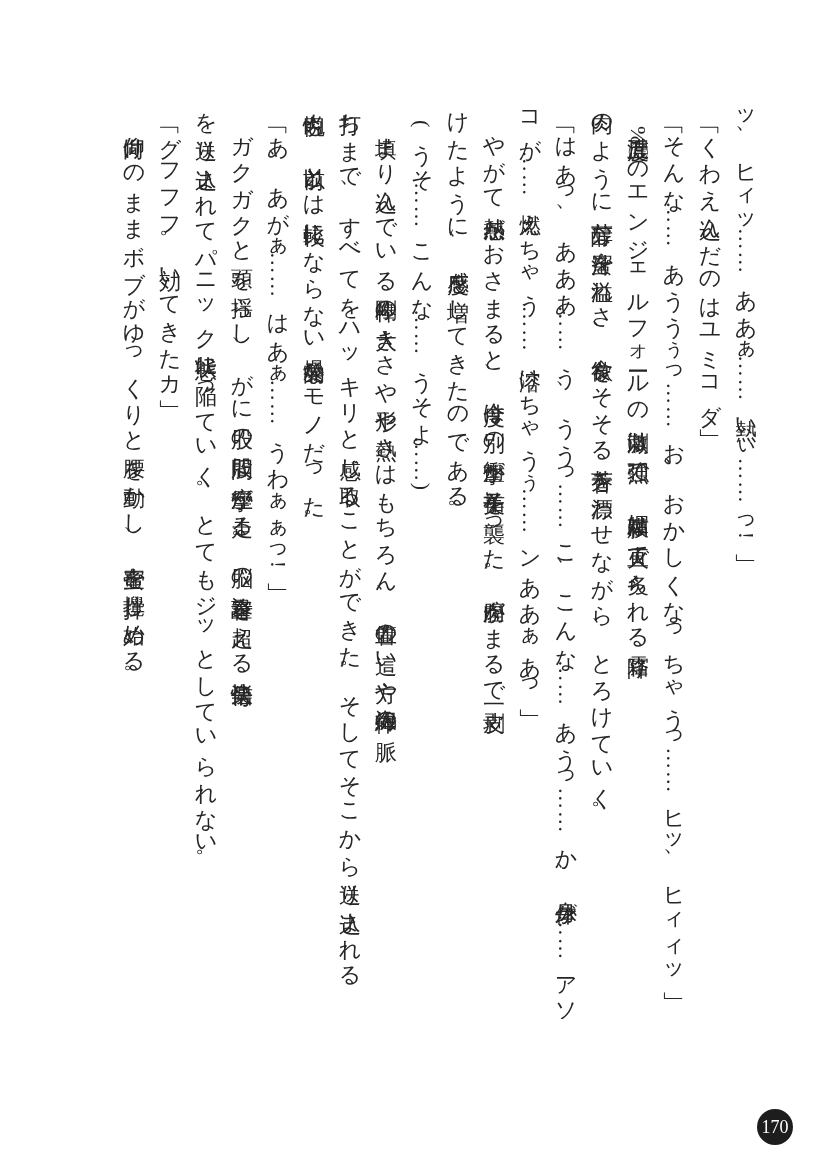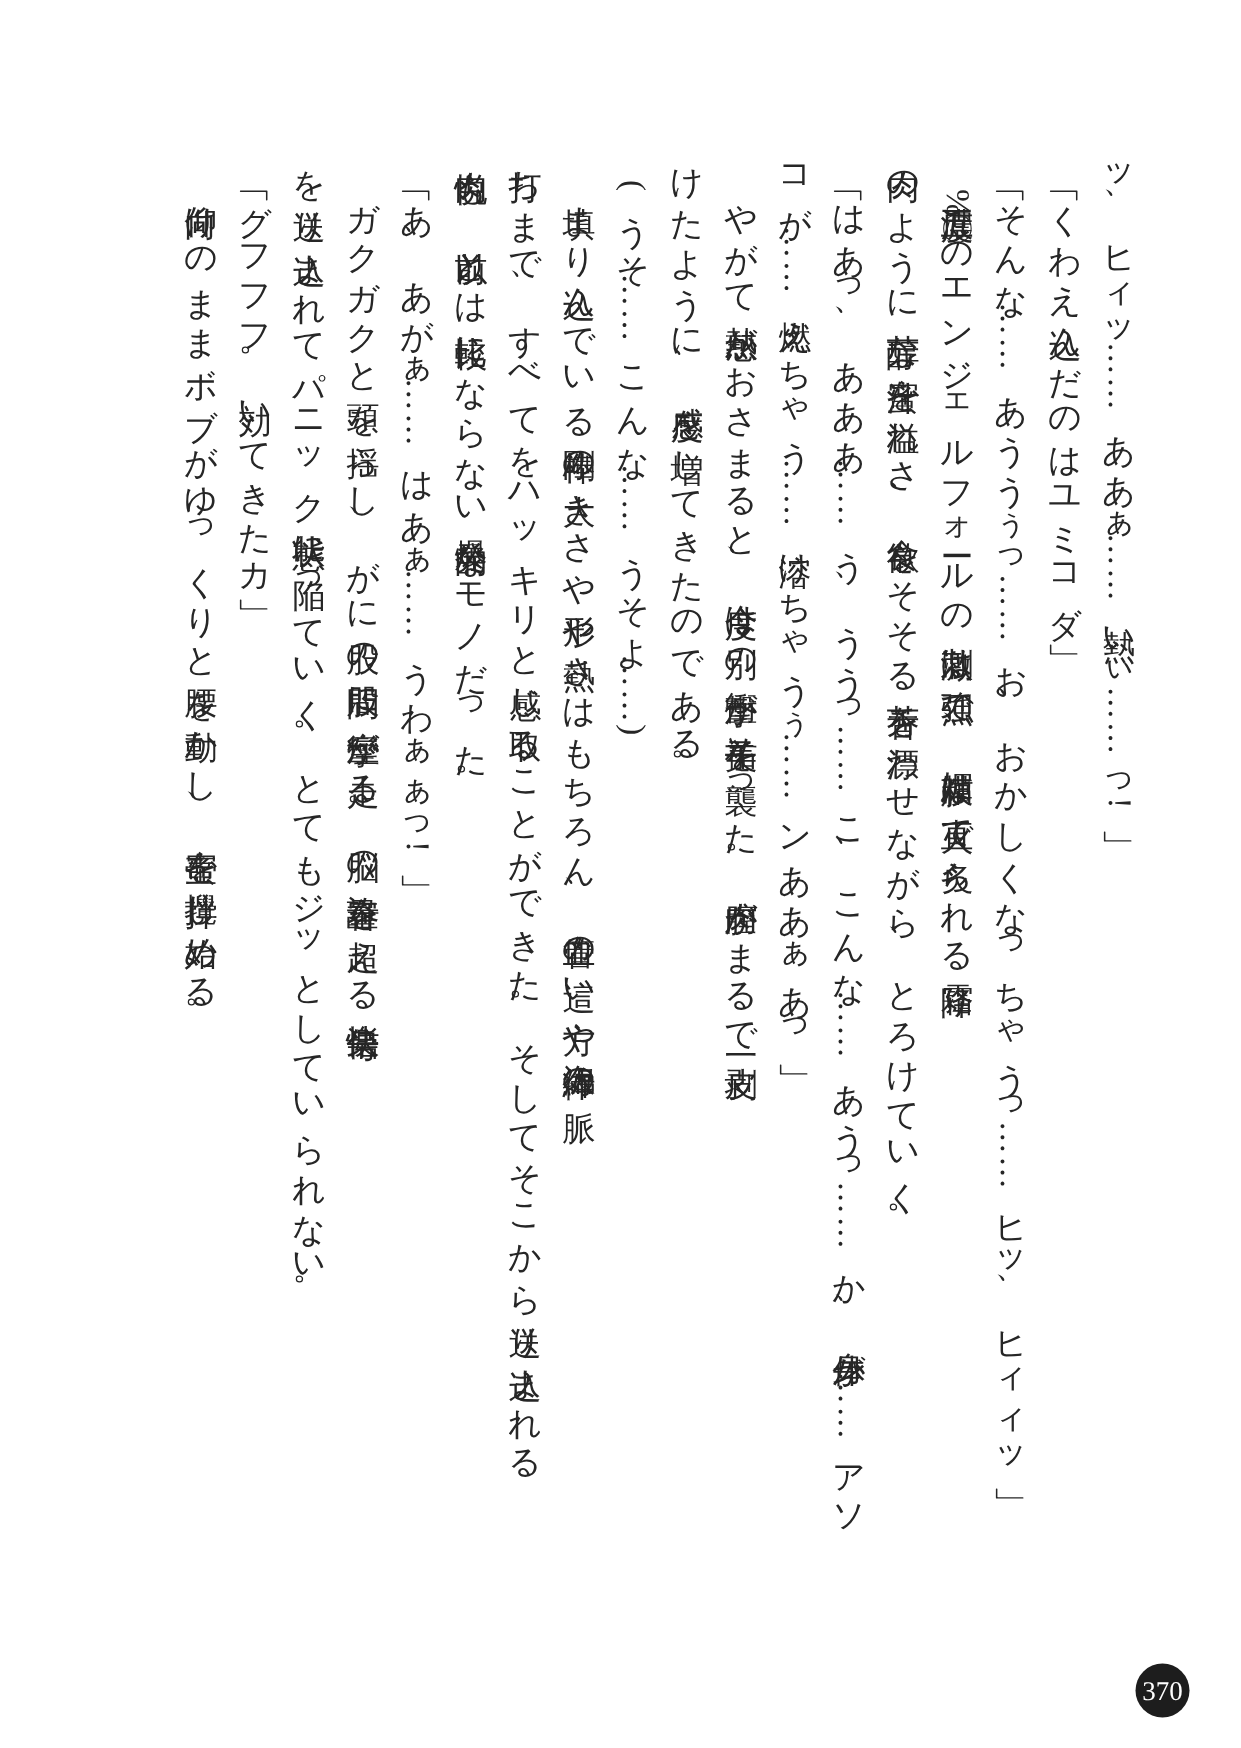--- a/index.html
+++ b/index.html
@@ -73,15 +73,15 @@
     <p class="line">打ちまで、すべてをハッキリと感じ取ることができた。そしてそこから送り込まれる</p>
     <p class="line">肉悦も、以前とは比較にならない爆発的なモノだった。</p>
     <p class="line indent">「あ、あがぁ……はあぁ……うわぁぁっ!」</p>
     <p class="line indent">ガクガクと頭を揺らし、がに股の股間に痙攣が走る。脳の許容量を超える快楽信号</p>
     <p class="line">を送り込まれてパニック状態に陥っていく。とてもジッとしていられない。</p>
     <p class="line indent">「グフフフ。効いてきたカ」</p>
     <p class="line indent">仰向けのままボブがゆっくりと腰を動かし、蜜壺を攪拌し始める。</p>
   </main>
 
   <div class="page-number-badge">
-    <span>370</span>
+    <span>170</span>
   </div>
 </div>
 
 </body></html>

